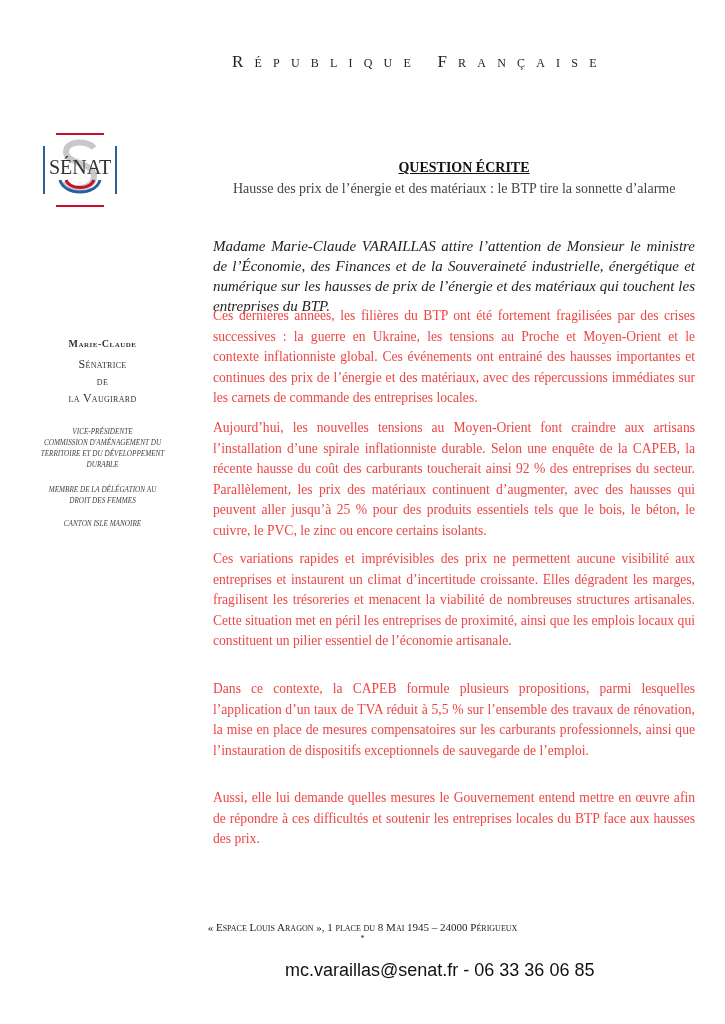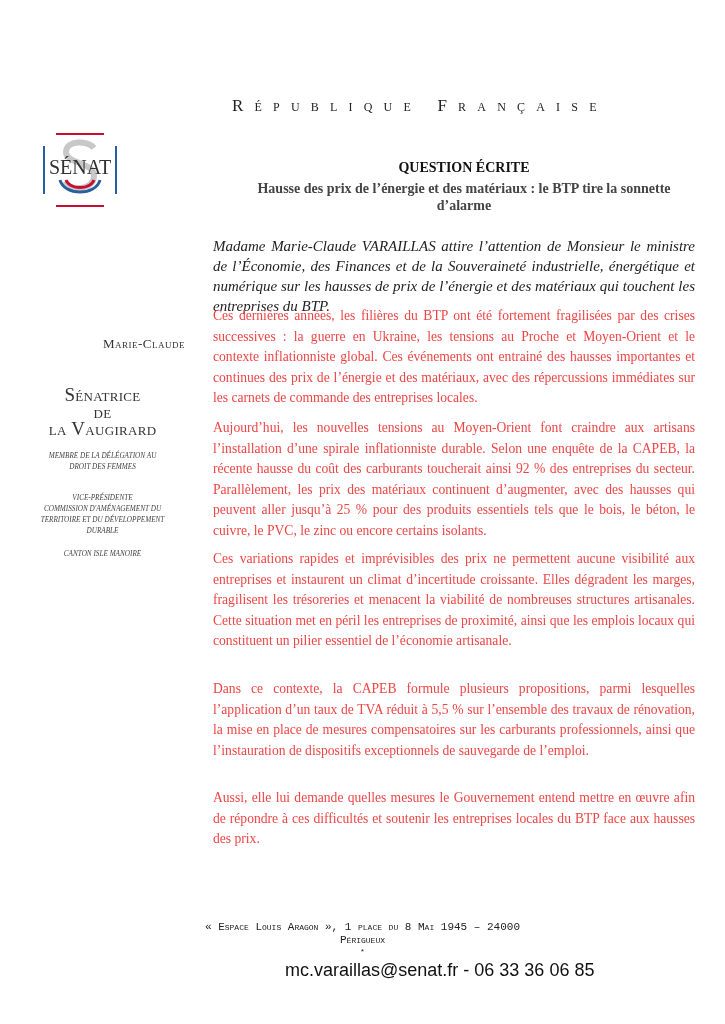--- a/index.html
+++ b/index.html
@@ -1,32 +1,32 @@
 <!DOCTYPE html>
 <html><head>
 <meta charset="utf-8">
 <style>
   html, body { margin: 0; padding: 0; background: #ffffff; }
   body { width: 725px; height: 1024px; position: relative; overflow: hidden; font-family: "Liberation Serif", "DejaVu Serif", serif; color: #222; }
-  .rf { position: absolute; left: 232px; top: 52px; width: 410px; font-size: 17px; letter-spacing: 11.2px; white-space: nowrap; color: #222; font-variant: small-caps; margin-top: 44px; }
+  .rf { position: absolute; left: 232px; top: 52px; width: 410px; font-size: 17px; letter-spacing: 11.2px; white-space: nowrap; color: #222; font-variant: small-caps; }
   .logo { position: absolute; left: 36px; top: 130px; width: 88px; height: 80px; }
   .sidebar { position: absolute; left: 20px; top: 332px; width: 165px; text-align: center; color: #333; }
-  .sb-name { font-variant: small-caps; font-weight: normal; font-size: 13px; letter-spacing: 0.5px; line-height: 24px; text-align: right; }
-  .sb-title { font-variant: small-caps; font-size: 19px; line-height: 17px; margin-top: 30px; letter-spacing: 0.3px; }
+  .sb-name { font-variant: small-caps; font-weight: bold; font-size: 10px; letter-spacing: 0.5px; line-height: 24px; }
+  .sb-title { font-variant: small-caps; font-size: 12px; line-height: 17px; letter-spacing: 0.3px; }
   .sb-ital { font-style: italic; font-size: 7.2px; text-transform: uppercase; line-height: 11px; color: #444; }
   .sb-vp { margin-top: 20px; }
   .sb-member { margin-top: 14px; }
   .sb-cons { font-variant: small-caps; font-size: 13px; line-height: 17px; margin-top: 26px; }
   .sb-canton { margin-top: 12px; text-align: center; }
   .main { position: absolute; left: 213px; top: 160px; width: 482px; }
-  .q-title { text-align: center; font-weight: bold; font-size: 14px; color: #111; margin-left: 20px; }
-  .q-sub { text-align: center; font-weight: bold; font-size: 14px; color: #444; line-height: 17px; margin-top: 4px; margin-left: 20px; }
+  .q-title { text-align: center; font-weight: bold; font-size: 14px; color: #111; margin-left: 20px; text-decoration: underline; }
+  .q-sub { text-align: left; font-weight: normal; font-size: 14px; color: #444; line-height: 17px; margin-top: 4px; margin-left: 20px; }
   .intro { position: absolute; left: 213px; top: 236px; width: 482px; font-style: italic; font-size: 15px; line-height: 20px; text-align: justify; color: #222; }
   .p { position: absolute; left: 213px; width: 482px; font-size: 13.6px; line-height: 20.5px; text-align: justify; color: #ef4444; }
-  .footer { position: absolute; left: 190px; top: 921px; width: 345px; text-align: center; font-size: 11px; line-height: 13px; color: #222; font-variant: small-caps; font-family: Liberation Mono, monospace; }
+  .footer { position: absolute; left: 190px; top: 921px; width: 345px; text-align: center; font-size: 11px; line-height: 13px; color: #222; font-variant: small-caps; }
   .footer .star { font-size: 8px; line-height: 10px; }
   .contact { position: absolute; left: 285px; top: 960px; font-family: "Liberation Sans", "DejaVu Sans", sans-serif; font-size: 18px; color: #111; white-space: nowrap; }
 </style>
 </head>
 <body>
 
 <div class="rf">République Française</div>
 
 <div class="logo">
   <svg width="88" height="80" viewBox="0 0 88 80">
@@ -41,29 +41,29 @@
   </svg>
 </div>
 
 <div class="sidebar">
   <div class="sb-name">Marie-Claude</div>
   <div class="sb-title">
     <div>Sénatrice</div>
     <div>de</div>
     <div>la Vaugirard</div>
   </div>
-  <div class="sb-ital sb-member">
-    <div>Membre de la délégation au</div>
-    <div>droit des femmes</div>
-  </div>
   <div class="sb-ital sb-vp">
     <div>Vice-présidente</div>
     <div>commission d'aménagement du</div>
     <div>territoire et du développement</div>
     <div>durable</div>
+  </div>
+  <div class="sb-ital sb-member">
+    <div>Membre de la délégation au</div>
+    <div>droit des femmes</div>
   </div>
   <div class="sb-ital sb-canton">Canton Isle Manoire</div>
 </div>
 
 <div class="main">
   <div class="q-title">QUESTION ÉCRITE</div>
   <div class="q-sub">Hausse des prix de l’énergie et des matériaux : le BTP tire la sonnette d’alarme</div>
 </div>
 
 <div class="intro">Madame Marie-Claude VARAILLAS attire l’attention de Monsieur le ministre de l’Économie, des Finances et de la Souveraineté industrielle, énergétique et numérique sur les hausses de prix de l’énergie et des matériaux qui touchent les entreprises du BTP.</div>

